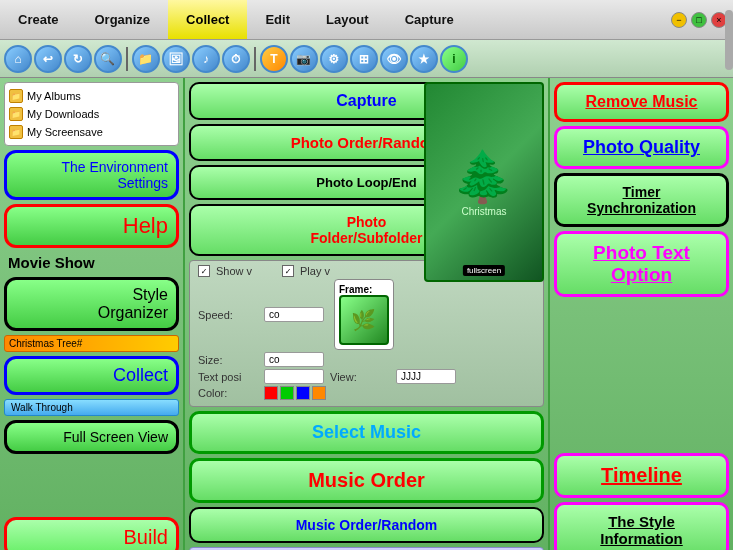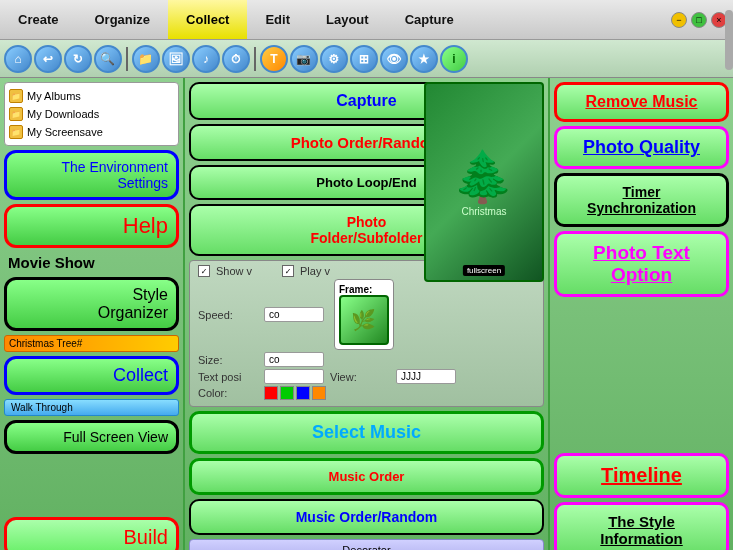--- a/index.html
+++ b/index.html
@@ -218,21 +218,21 @@
     .panel-btn.photo-loop { color: #000; font-size: 13px; }
     .panel-btn.photo-folder { color: #ff0000; font-size: 14px; }
     .panel-btn.select-music { 
       color: #00aaff; 
       font-size: 18px;
       border-color: #009900;
       border-width: 3px;
     }
     .panel-btn.music-order { 
       color: #ff0000; 
-      font-size: 13px;
+      font-size: 20px;
       border-color: #009900;
       border-width: 3px;
     }
     .panel-btn.music-order-random { 
       color: #0000ff; 
       font-size: 14px;
     }
 
     
     .photo-preview {

